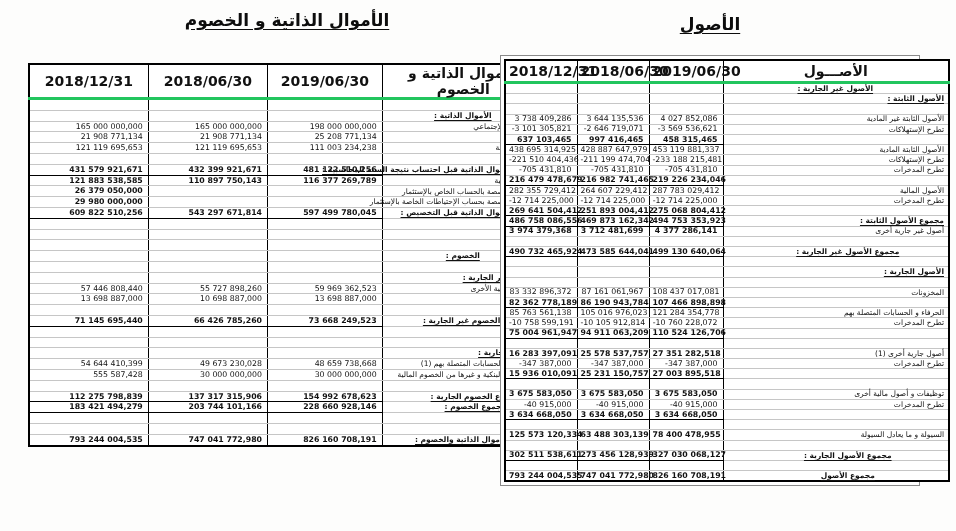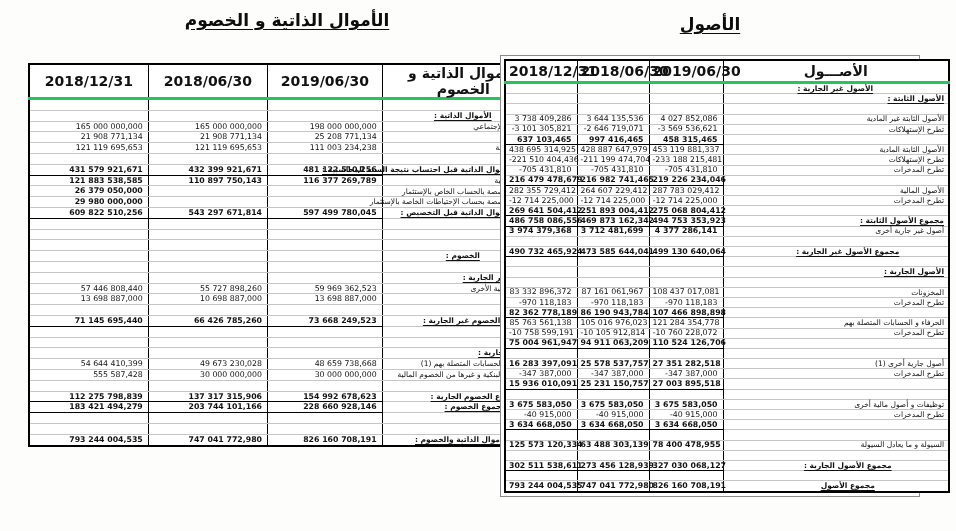--- a/index.html
+++ b/index.html
@@ -424,26 +424,20 @@
               <td class="num"></td>
               <td class="num"></td>
               <td class="lbl"></td>
             </tr>
             <tr class="row-data">
               <td class="num">83 332 896,372</td>
               <td class="num">87 161 061,967</td>
               <td class="num">108 437 017,081</td>
               <td class="lbl">المخزونات</td>
             </tr>
-            <tr class="row-data">
-              <td class="num">-970 118,183</td>
-              <td class="num">-970 118,183</td>
-              <td class="num">-970 118,183</td>
-              <td class="lbl">تطرح المدخرات</td>
-            </tr>
             <tr class="row-subtotal">
               <td class="num">82 362 778,189</td>
               <td class="num">86 190 943,784</td>
               <td class="num">107 466 898,898</td>
               <td class="lbl"></td>
             </tr>
             <tr class="row-data">
               <td class="num">85 763 561,138</td>
               <td class="num">105 016 976,023</td>
               <td class="num">121 284 354,778</td>

